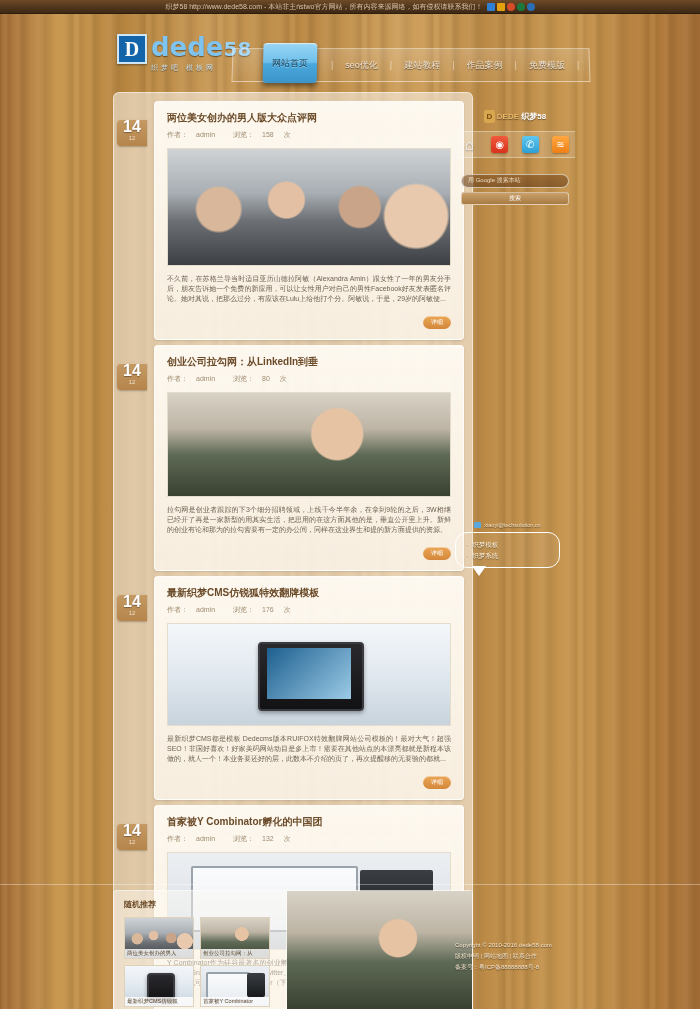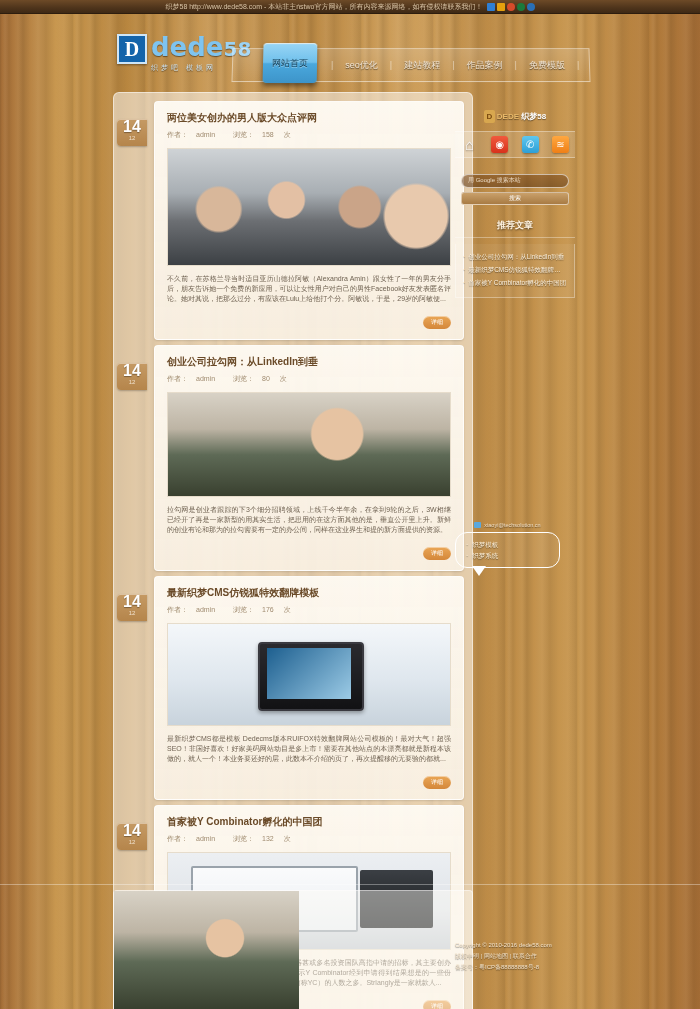--- a/index.html
+++ b/index.html
@@ -479,45 +479,58 @@
     <span class="soc soc-weibo">◉</span>
     <span class="soc soc-qq">✆</span>
     <span class="soc soc-rss">≋</span>
   </div>
 
   <div class="searchbox">
     <input class="search-inp" placeholder="用 Google 搜索本站" value="用 Google 搜索本站" style="">
     <div class="search-btn">搜索</div>
   </div>
 
-  <div class="side-block">
-    <div class="side-head">推荐文章</div>
-    <div class="side-list">
-      <div class="side-li">创业公司拉勾网：从LinkedIn到垂</div>
-      <div class="side-li">最新织梦CMS仿锐狐特效翻牌模板</div>
-      <div class="side-li">首家被Y Combinator孵化的中国团</div>
-    </div>
-  </div>
 
 </div>
 
 <div class="promo">
   <div class="promo-label">
     <span class="promo-label-ico"></span>
     <span>xiaoyi@techsolution.cn</span>
   </div>
   <div class="bubble">
     <div class="bubble-li">织梦模板</div>
     <div class="bubble-li">织梦系统</div>
   </div>
 </div>
 
 <div class="sep-line"></div>
 
 <div class="bottom">
+  <div class="bpanel bpanel-l">
+    <div class="bp-head">随机推荐</div>
+    <div class="thumb-grid">
+      <div class="thumb-cell">
+        <div class="thumb-photo ph-office"></div>
+        <div class="thumb-cap">两位美女创办的男人</div>
+      </div>
+      <div class="thumb-cell">
+        <div class="thumb-photo ph-man"></div>
+        <div class="thumb-cap">创业公司拉勾网：从</div>
+      </div>
+      <div class="thumb-cell">
+        <div class="thumb-photo ph-tablet"></div>
+        <div class="thumb-cap">最新织梦CMS仿锐狐</div>
+      </div>
+      <div class="thumb-cell">
+        <div class="thumb-photo ph-laptop"></div>
+        <div class="thumb-cap">首家被Y Combinator</div>
+      </div>
+    </div>
+  </div>
 
   <div class="bpanel bpanel-r">
     <div class="bp-head">本期推荐模板</div>
     <div class="bp-more">更多&gt;&gt;</div>
     <div class="big-thumb">
       <div class="thumb-photo ph-man"></div>
     </div>
   </div>
 </div>
 

